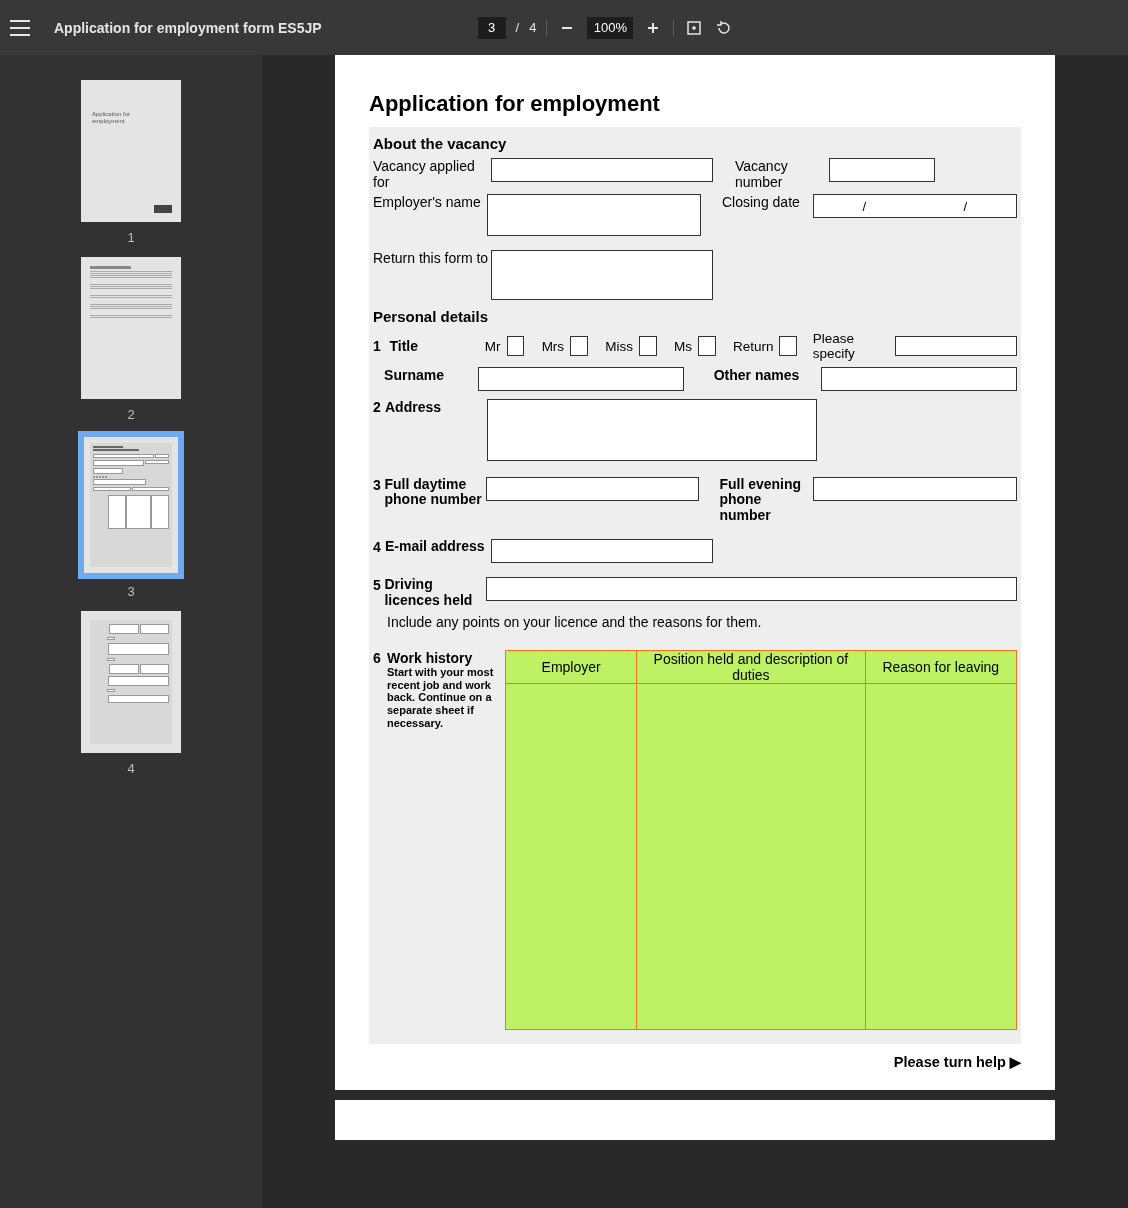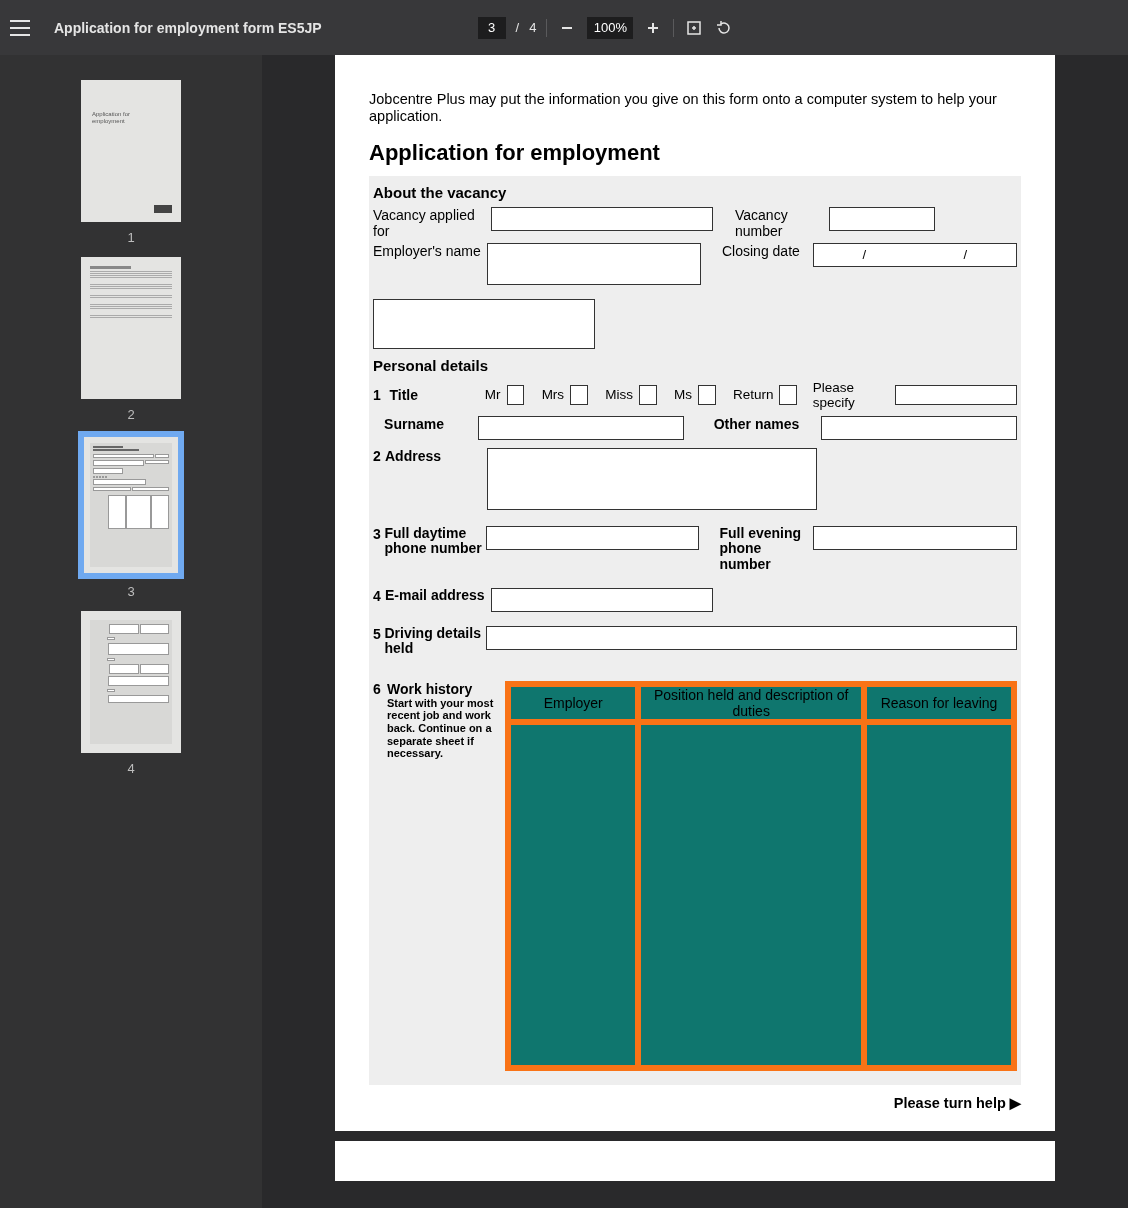--- a/index.html
+++ b/index.html
@@ -69,21 +69,21 @@
 .phone-box2{ width:212px; height:24px;}
 .email-box{ width:222px; height:24px;}
 .dl-box{ width:557px; height:24px;}
 .dl-sub{ font-size:14px; padding-left:18px; margin-top:2px;}
 
 .wh-row{ display:flex; padding: 4px 4px; align-items:flex-start;}
 .wh-left{ width:118px; padding-right:4px;}
 .wh-left .hd{ font-weight:bold; font-size:14px;}
 .wh-left .sub{ font-size:11px; line-height:1.15;font-weight:bold;}
 .wh-table{ border-collapse:collapse; flex:1;}
-.wh-table th,.wh-table td{ border:6px solid #f97316; background:#0f766e; font-weight:normal; font-size:14px;}
+.wh-table th,.wh-table td{ border:1px solid #f97316; background:#bef264; font-weight:normal; font-size:14px;}
 .wh-table th{ height:26px;}
 .wh-table td{ height:346px;}
 .wh-c1{ width:140px;}
 .wh-c2{ width:248px;}
 .wh-c3{ width:164px;}
 
 .turnover{ text-align:right; font-weight:bold; font-size:14.5px; margin-top:10px;}
 .mini-line{ height:1px; background:#aaa; margin:1px 0;}
 .t1-txt{ position:absolute; top:28px; left:8px; font-size:6px; color:#555; width:60px; line-height:1.1;}
 .t1-blk{ position:absolute; bottom:6px; right:6px; width:18px; height:8px; background:#444;}
@@ -233,21 +233,20 @@
               <div class="mini-box" style="flex:1;height:8px;"></div>
             </div>
         </div>
       </div>
       <div class="thumb-num">4</div>
     </div>
   </div>
 
   <div class="main">
     <div class="page">
-      <div class="dp-body">Jobcentre Plus may put the information you give on this form onto a computer system to help your application.</div>
       <div class="app-title">Application for employment</div>
 
       <div class="form-area">
         <div class="section-head">About the vacancy</div>
 
         <div class="vac-row">
           <div class="vac-left-lbl">Vacancy applied for</div>
           <div class="box vac-box1"></div>
           <div class="vac-spacer"></div>
           <div class="vac-right-lbl">Vacancy number</div>
@@ -257,20 +256,21 @@
           <div class="vac-left-lbl">Employer's name</div>
           <div class="box vac-box-tall"></div>
           <div class="vac-spacer"></div>
           <div class="vac-right-lbl">Closing date</div>
           <div class="box vac-boxd">
               <span>/</span>
               <span>/</span>
             </div>
         </div>
         <div class="vac-row" style="margin-top:10px;">
+          <div class="vac-left-lbl">Return this form to</div>
           <div class="box vac-box-ret"></div>
         </div>
 
         <div class="personal">
           <div class="section-head">Personal details</div>
 
           <div class="title-row">
             <span class="pd-num">1</span>
             <span class="pd-lbl">Title</span>
             <span class="t-lbl">Mr</span>
@@ -315,23 +315,24 @@
           </div>
 
           <div class="pd-row" style="margin-top:8px;">
             <span class="pd-num">4</span>
             <span class="phone-lbl">E-mail address</span>
             <div class="box email-box"></div>
           </div>
 
           <div class="pd-row" style="margin-top:6px;">
             <span class="pd-num">5</span>
-            <span class="phone-lbl">Driving details held</span>
+            <span class="phone-lbl">Driving licences held</span>
             <div class="box dl-box"></div>
           </div>
+          <div class="dl-sub">Include any points on your licence and the reasons for them.</div>
 
           <div class="wh-row" style="margin-top:16px;">
             <div style="width:14px;" class="pd-num">6</div>
             <div class="wh-left">
               <div class="hd">Work history</div>
               <div class="sub">Start with your most recent job and work back. Continue on a separate sheet if necessary.</div>
             </div>
             <table class="wh-table">
               <tbody>
                   <tr>

